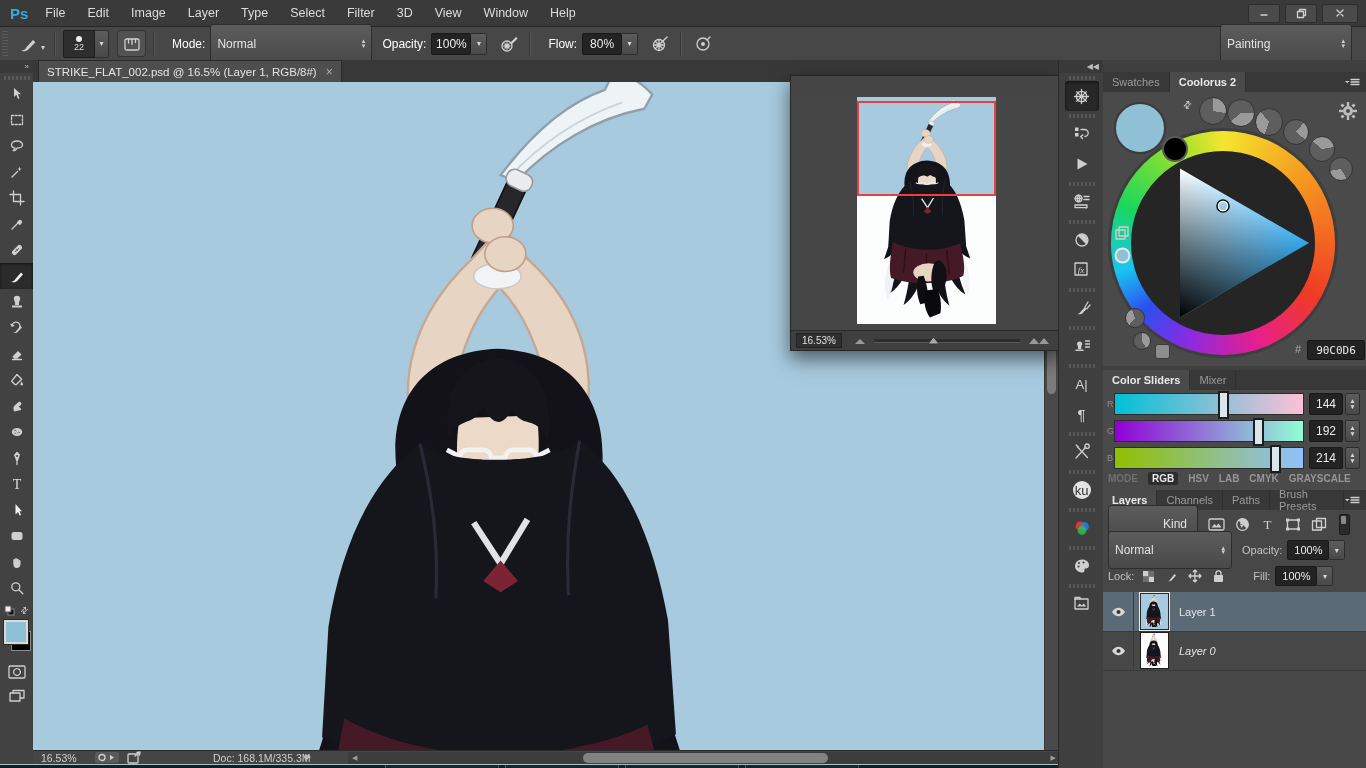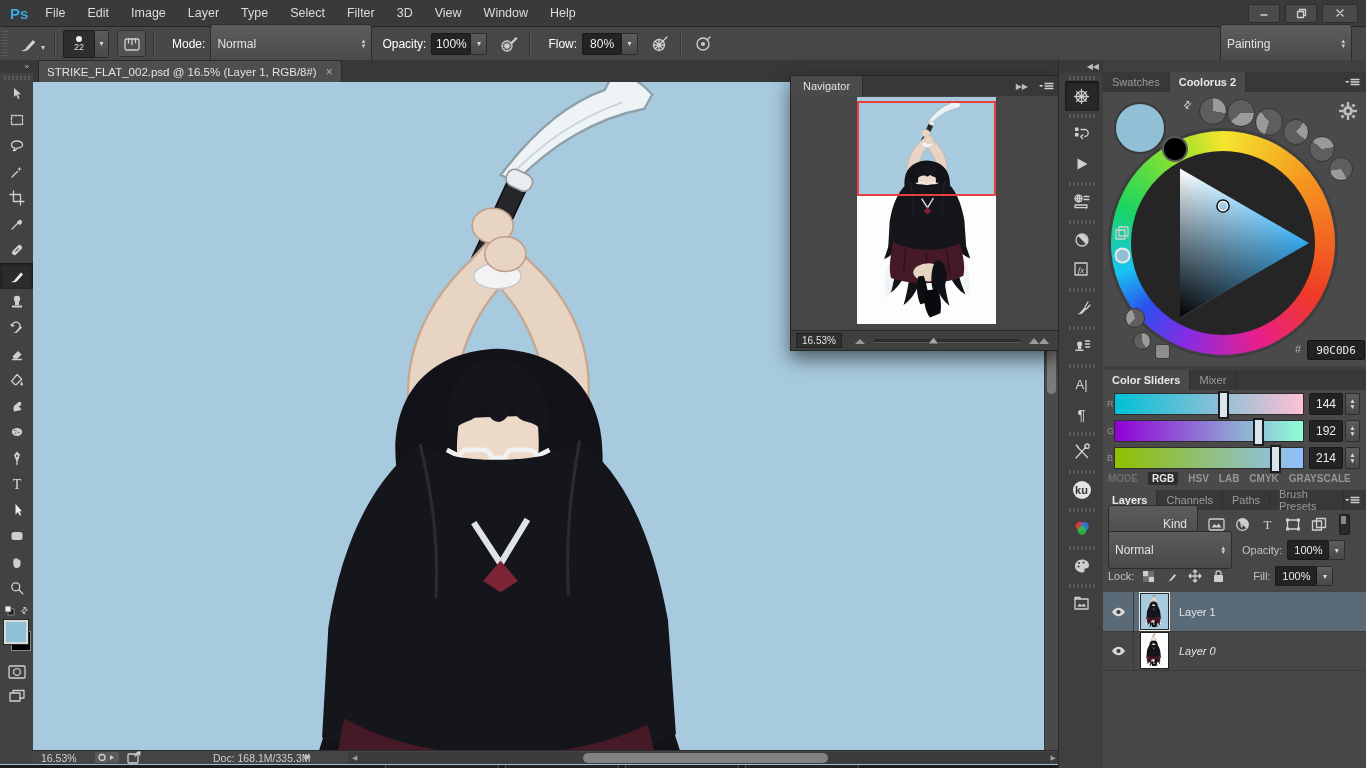--- a/index.html
+++ b/index.html
@@ -412,32 +412,20 @@
   </div>
 </div>
 <div class="abs" id="bottomstrip">
   <div class="taskbox" style="left:385px;width:112px;"></div>
   <div class="taskbox" style="left:505px;width:112px;"></div>
   <div class="taskbox" style="left:625px;width:112px;"></div>
   <div class="taskbox" style="left:745px;width:112px;"></div>
 </div>
 
 <div class="abs" id="navigator">
-  <div class="abs flex" id="nav-header">
-    <div id="nav-tab">
-        <span>Navigator</span>
-      </div>
-    <div class="pmenu" style="gap:10px;">
-      <span style="font-size:8px;color:#bdbdbd;">▶▶</span>
-      <svg width="16" height="12">
-          <path d="M1 5l2.2 2.2L5.4 5z" class="icoF"></path>
-          <path d="M7 3.5h8M7 6h8M7 8.5h8" class="ico" stroke-width="1.2"></path>
-        </svg>
-    </div>
-  </div>
   <div class="abs" style="left:0;top:20px;width:267px;height:234px;background:#464646;overflow:hidden;">
     <div class="abs" style="left:66px;top:1px;width:139px;height:227px;background:#f2f4f5;">
       <svg width="139" height="227" viewBox="0 0 400 660" preserveAspectRatio="xMidYMid slice">
         <rect x="0" y="0" width="400" height="660" fill="#fcfdfd"></rect>
         <rect x="0" y="0" width="400" height="285" fill="#a7cade"></rect>
         <use href="#art"></use>
       </svg>
       <div class="abs" style="left:0;top:4px;width:135px;height:91px;border:2px solid #e84040;"></div>
     </div>
   </div>
@@ -530,21 +518,21 @@
   <div class="stripbtn">
       <svg width="18" height="18">
         <path d="M3 15L13 4" class="ico" stroke-width="1.6"></path>
         <circle cx="14" cy="3.2" r="2.2" class="ico"></circle>
         <path d="M14.5 14.5L4.5 4" class="ico" stroke-width="1.6"></path>
         <path d="M3.2 2l2 2" class="ico" stroke-width="2.2"></path>
       </svg>
     </div>
   <div class="grip"></div>
   <div class="stripbtn">
-      <div style="width:18px;height:18px;border-radius:50%;background:#e4e4e4;color:#333;font-size:11px;font-weight:bold;display:flex;align-items:center;justify-content:center;">
+      <div style="width:18px;height:18px;border-radius:50%;background:#e4e4e4;color:#333;font-size:13px;font-weight:normal;display:flex;align-items:center;justify-content:center;">
         <span>ku</span>
       </div>
     </div>
   <div class="grip"></div>
   <div class="stripbtn">
       <svg width="18" height="18">
         <circle cx="7" cy="7" r="4.4" fill="#e23b2e" opacity=".95"></circle>
         <circle cx="11.5" cy="7.5" r="4.4" fill="#2e7de2" opacity=".85"></circle>
         <circle cx="9" cy="11.5" r="4.4" fill="#2ec24a" opacity=".8"></circle>
       </svg>

